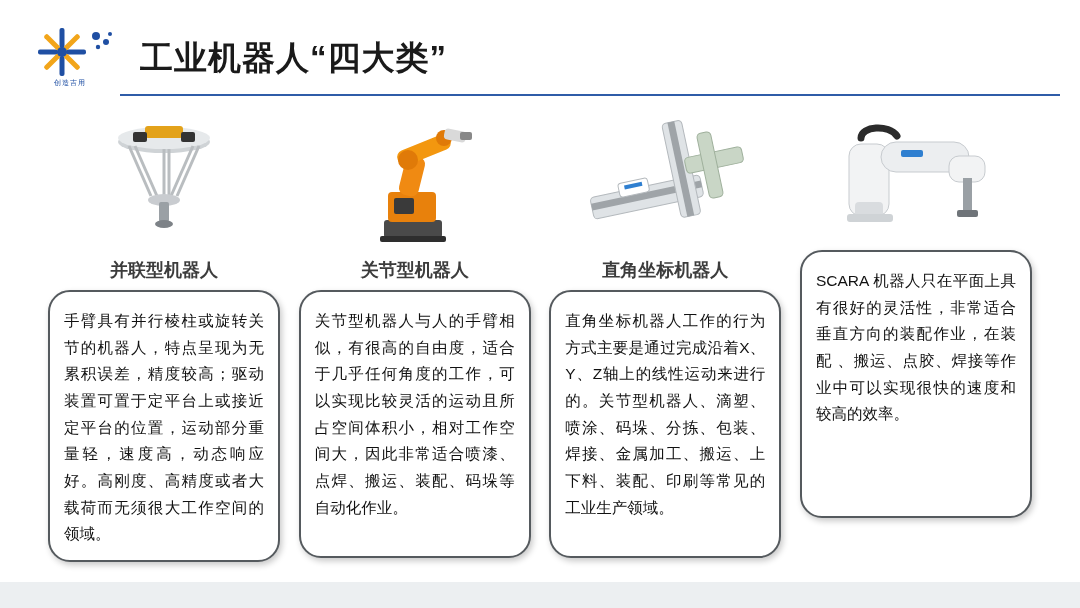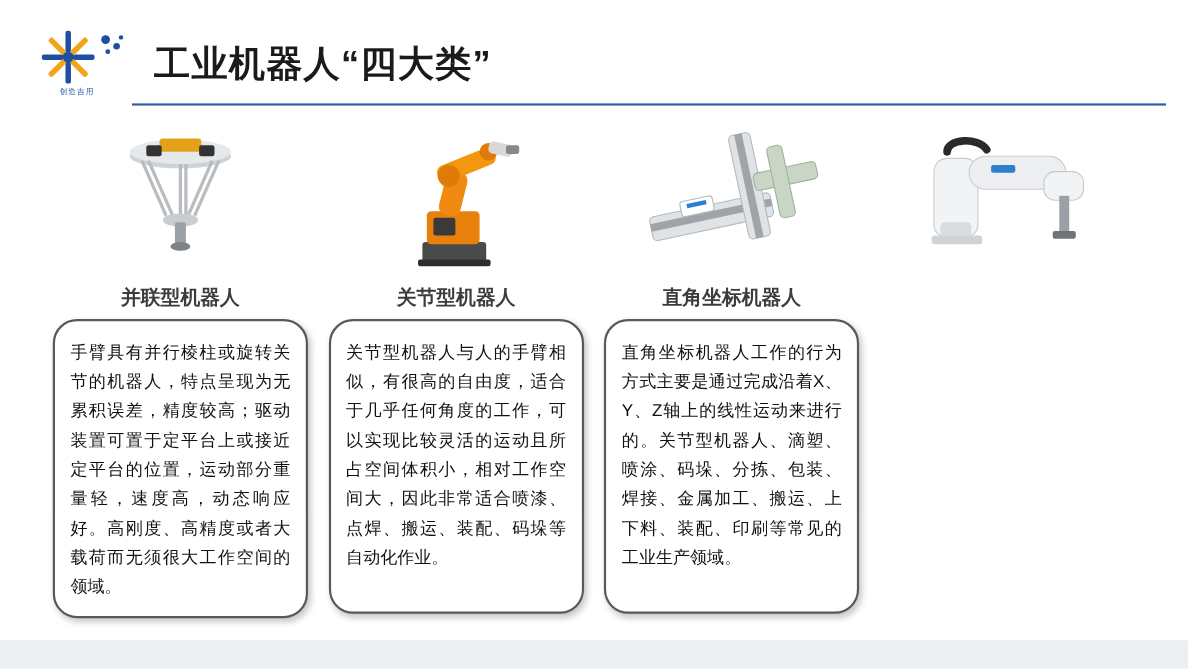--- a/index.html
+++ b/index.html
@@ -224,18 +224,19 @@
           <rect x="18" y="28" width="40" height="72" rx="12" fill="#f2f3f4" stroke="#c7cbcf"></rect>
           <rect x="24" y="86" width="28" height="16" rx="4" fill="#d9dcdf"></rect>
           <rect x="50" y="26" width="88" height="30" rx="15" fill="#eceef0" stroke="#c7cbcf"></rect>
           <rect x="70" y="34" width="22" height="7" rx="2" fill="#2f7fd0"></rect>
           <rect x="118" y="40" width="36" height="26" rx="10" fill="#f2f3f4" stroke="#c7cbcf"></rect>
           <rect x="132" y="62" width="9" height="34" fill="#9aa0a5"></rect>
           <rect x="126" y="94" width="21" height="7" rx="2" fill="#6f7479"></rect>
           <rect x="16" y="98" width="46" height="8" rx="3" fill="#cfd3d6"></rect>
         </svg>
       </div>
+      <div class="card">SCARA 机器人只在平面上具有很好的灵活性，非常适合垂直方向的装配作业，在装配 、搬运、点胶、焊接等作业中可以实现很快的速度和较高的效率。</div>
     </div>
 
   </div>
 
   <div class="bottom-band"></div>
 </div>
 
 </body></html>

